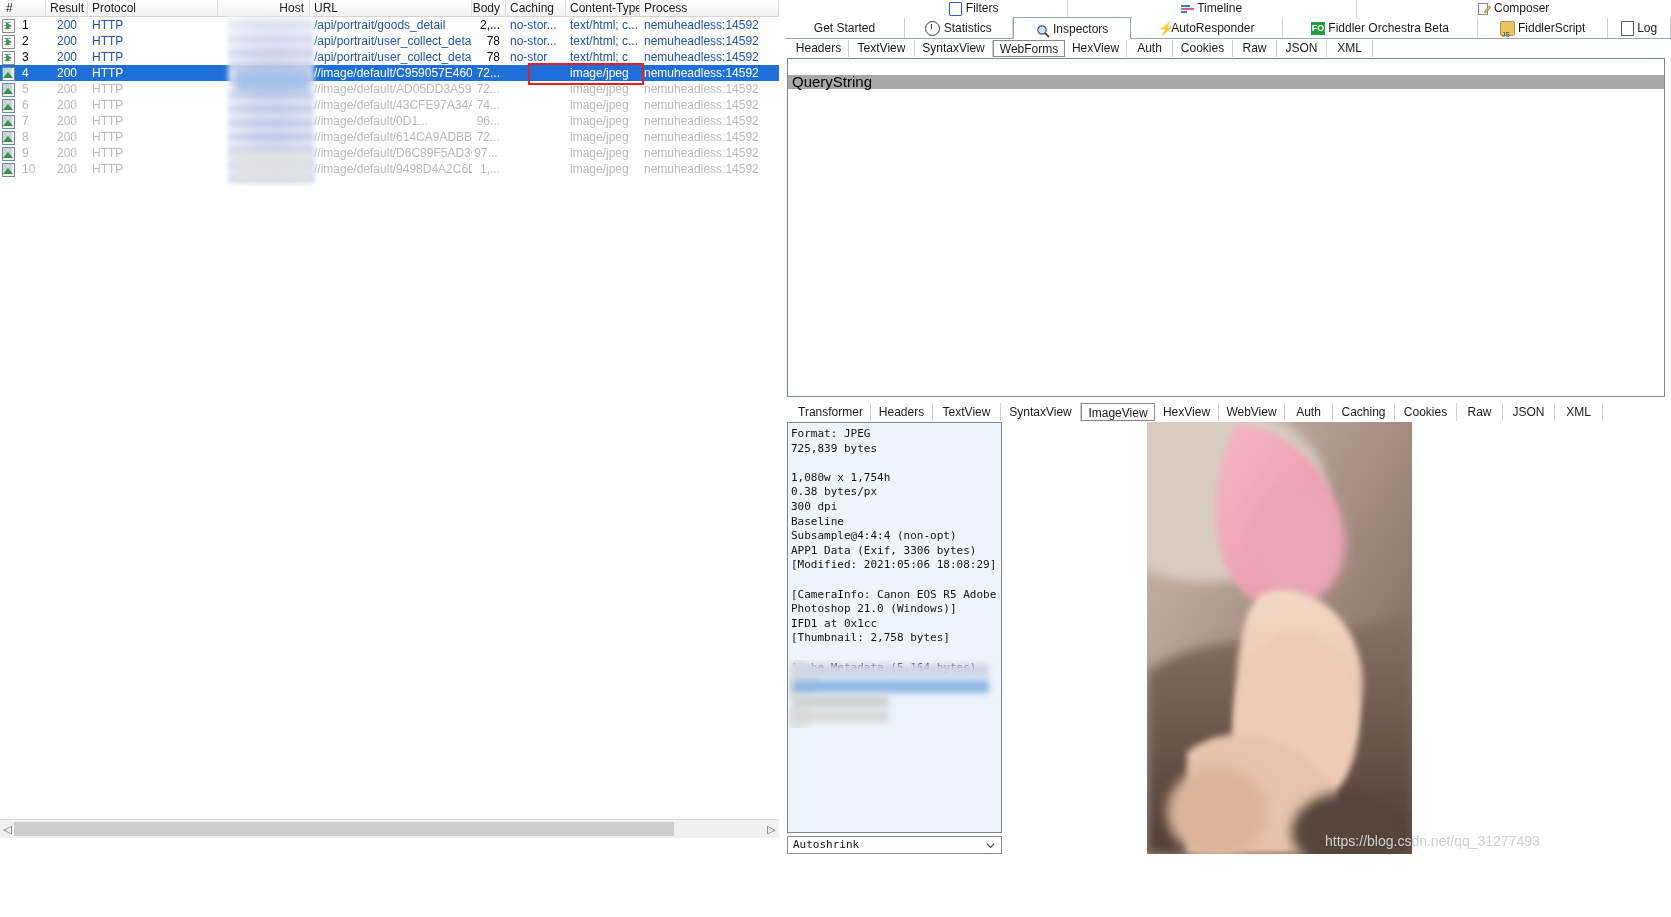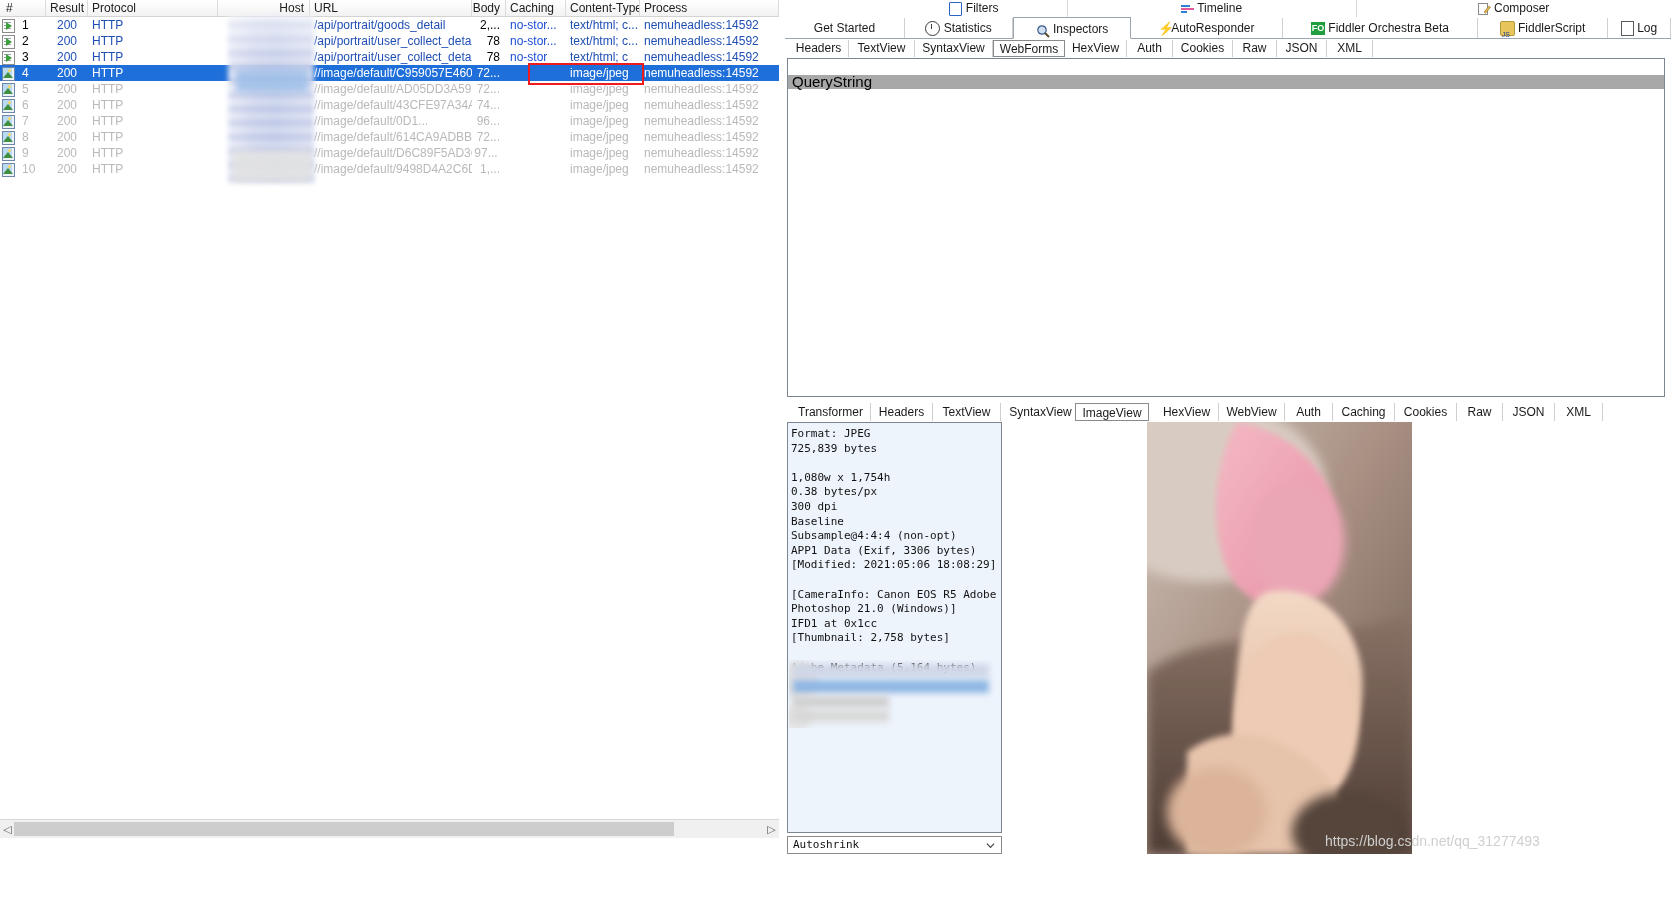--- a/index.html
+++ b/index.html
@@ -474,21 +474,21 @@
     <div class="qs-panel">
       <div class="qs-title">QueryString</div>
       <div class="qs-body"></div>
     </div>
 
     <div class="bot-tabbar" id="bottabbar">
         <div class="btab" style="left: 4px; width: 80px;">Transformer</div>
         <div class="btab" style="left: 84px; width: 62px;">Headers</div>
         <div class="btab" style="left: 146px; width: 68px;">TextView</div>
         <div class="btab" style="left: 214px; width: 80px;">SyntaxView</div>
-        <div class="btab active" style="left: 288px; width: 74px;">ImageView</div>
+        <div class="btab active" style="left: 294px; width: 74px;">ImageView</div>
         <div class="btab" style="left: 368px; width: 64px;">HexView</div>
         <div class="btab" style="left: 432px; width: 66px;">WebView</div>
         <div class="btab" style="left: 498px; width: 48px;">Auth</div>
         <div class="btab" style="left: 546px; width: 62px;">Caching</div>
         <div class="btab" style="left: 608px; width: 62px;">Cookies</div>
         <div class="btab" style="left: 670px; width: 46px;">Raw</div>
         <div class="btab" style="left: 716px; width: 52px;">JSON</div>
         <div class="btab" style="left: 768px; width: 48px;">XML</div>
       </div>
 

